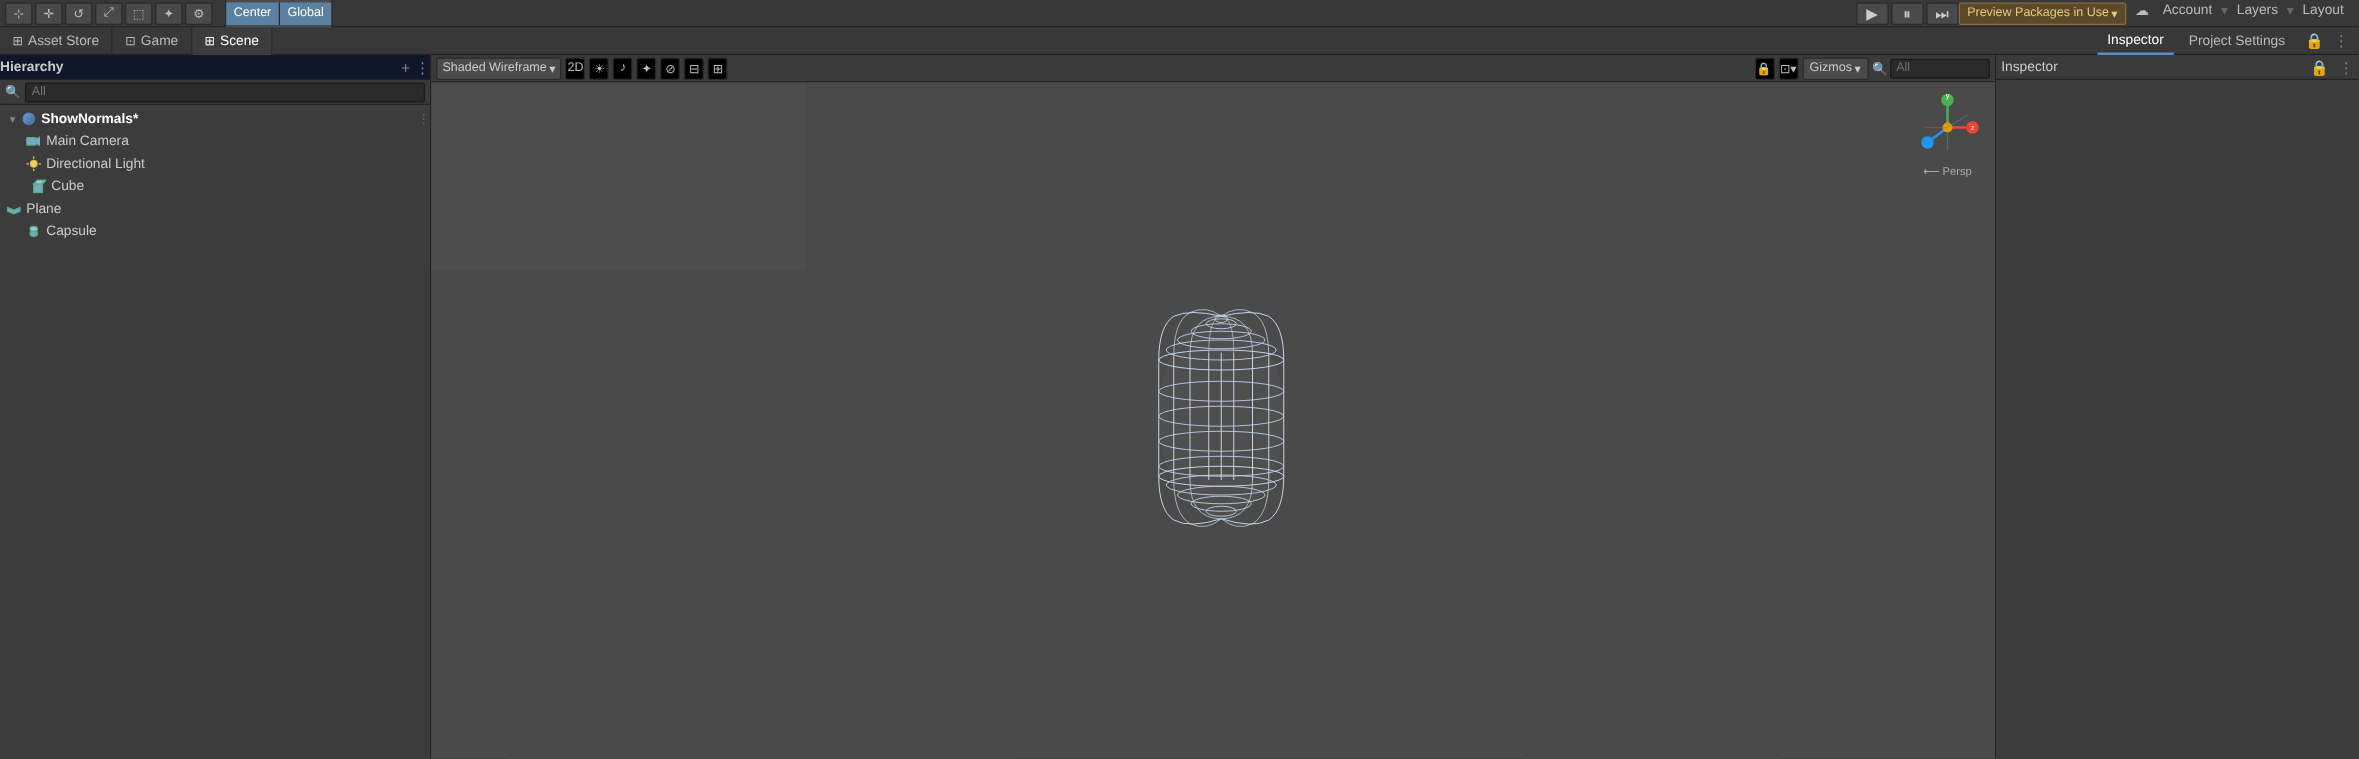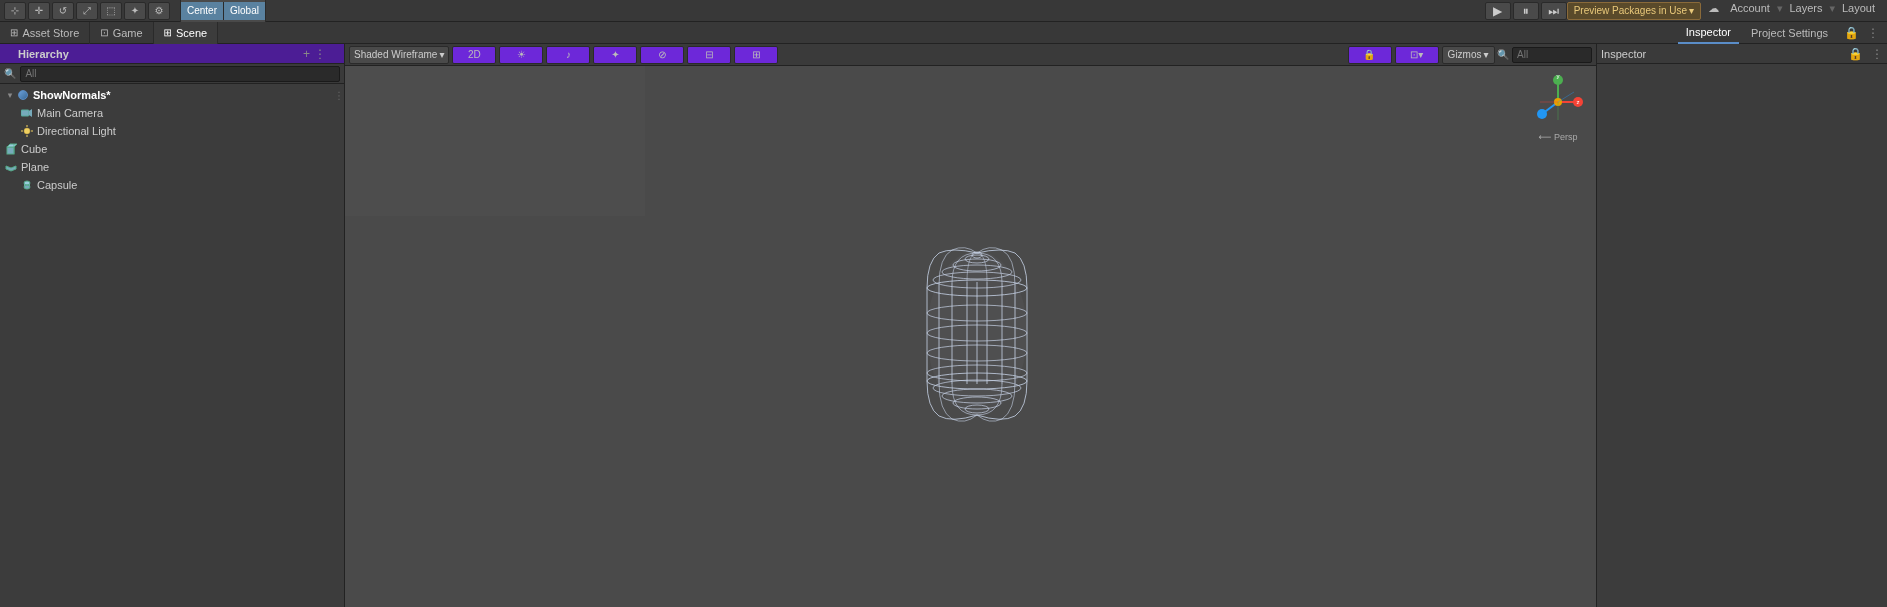--- a/index.html
+++ b/index.html
@@ -169,24 +169,24 @@
     .hierarchy-panel {
       width: 345px;
       background: #3c3c3c;
       border-right: 1px solid #222;
       display: flex;
       flex-direction: column;
       flex-shrink: 0;
     }
     .panel-header {
       height: 20px;
-      background: #4c1d95;
-      display: flex;
-      align-items: center;
-      padding: 0 18px;
+      background: #0f172a;
+      display: flex;
+      align-items: center;
+      padding: 0 0;
       border-bottom: 1px solid #222;
       font-size: 11px;
       color: #ccc;
     }
     .panel-title {
       flex: 1;
       font-weight: bold;
     }
     .panel-icon-btn {
       color: #888;
@@ -277,23 +277,23 @@
       border-radius: 2px;
       color: #ccc;
       font-size: 10px;
       padding: 0 4px;
       display: flex;
       align-items: center;
       gap: 2px;
       cursor: pointer;
     }
     .scene-tool-btn {
-      width: 44px;
+      width: 16px;
       height: 18px;
-      background: #6d28d9;
+      background: #000000;
       border: 1px solid #2a2a2a;
       border-radius: 2px;
       color: #bbb;
       font-size: 10px;
       display: flex;
       align-items: center;
       justify-content: center;
       cursor: pointer;
     }
     .scene-view {
@@ -472,21 +472,21 @@
             <circle cx="6" cy="6" r="3" fill="#f0d060" stroke="#c0a040" stroke-width="0.5"></circle>
             <line x1="6" y1="0" x2="6" y2="2" stroke="#f0d060" stroke-width="1"></line>
             <line x1="6" y1="10" x2="6" y2="12" stroke="#f0d060" stroke-width="1"></line>
             <line x1="0" y1="6" x2="2" y2="6" stroke="#f0d060" stroke-width="1"></line>
             <line x1="10" y1="6" x2="12" y2="6" stroke="#f0d060" stroke-width="1"></line>
           </svg>
         </div>
         <span>Directional Light</span>
       </div>
 
-      <div class="tree-item" style="padding-left:4px">
+      <div class="tree-item" style="padding-left:24px">
         <div class="tree-icon">
           <svg width="12" height="12" viewBox="0 0 12 12">
             <rect x="2" y="4" width="7" height="7" fill="#7ab" stroke="#5a8"></rect>
             <polygon points="2,4 5,1 12,1 9,4" fill="#9cd" stroke="#5a8"></polygon>
             <line x1="9" y1="1" x2="9" y2="11" stroke="#5a8" stroke-width="0.7"></line>
           </svg>
         </div>
         <span>Cube</span>
       </div>
 

